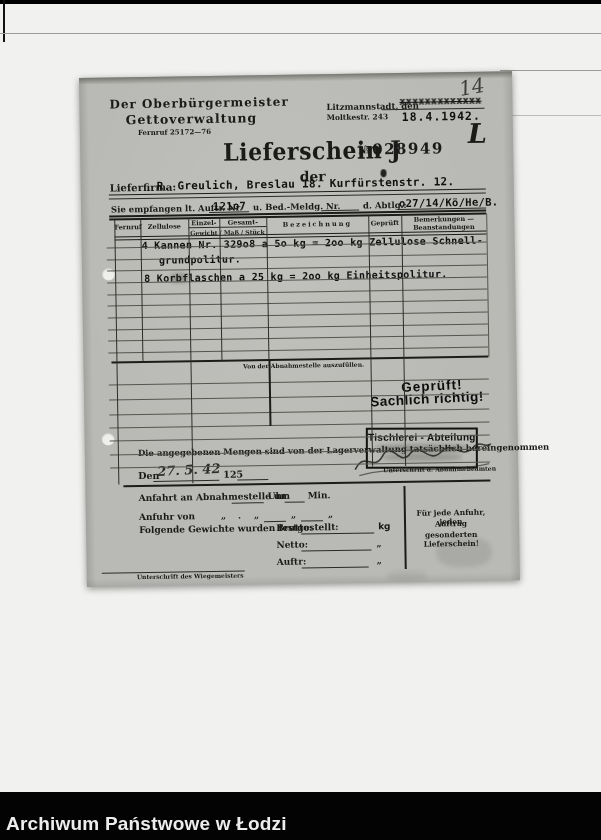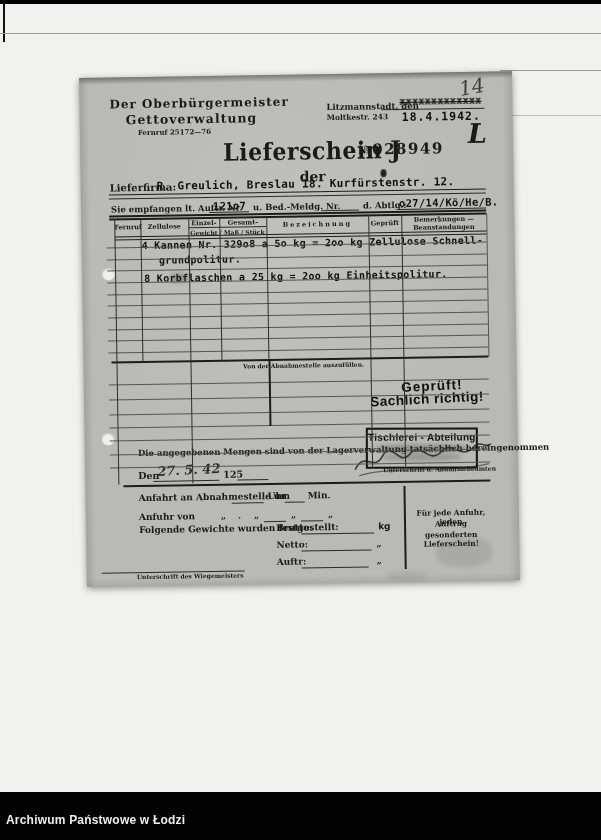--- a/index.html
+++ b/index.html
@@ -8,21 +8,21 @@
     background:#f1f1ef;
     font-family:"DejaVu Serif",serif;
   }
   .abs{position:absolute;}
   
   .top-bar{left:0;top:0;width:601px;height:4px;background:#000;}
   .bottom-bar{left:0;top:792px;width:601px;height:48px;background:#030303;}
   .footer-text{
     left:6px;top:813px;color:#ededed;
     font-family:"Liberation Sans",sans-serif;font-weight:bold;
-    font-size:12px;letter-spacing:.2px;
+    font-size:19px;letter-spacing:.2px;
   }
   .bk-line{background:#9a9a96;height:1px;}
   .left-tick{left:3px;top:0;width:2px;height:42px;background:#111;}
   
   .doc{
     left:79px;top:78px;width:433px;height:509px;
     transform:rotate(-0.9deg);transform-origin:0 0;
     background:
       radial-gradient(ellipse at 45% 35%, rgba(255,255,255,.10), rgba(255,255,255,0) 60%),
       linear-gradient(#75756f 0, rgba(117,117,111,0) 7px),

